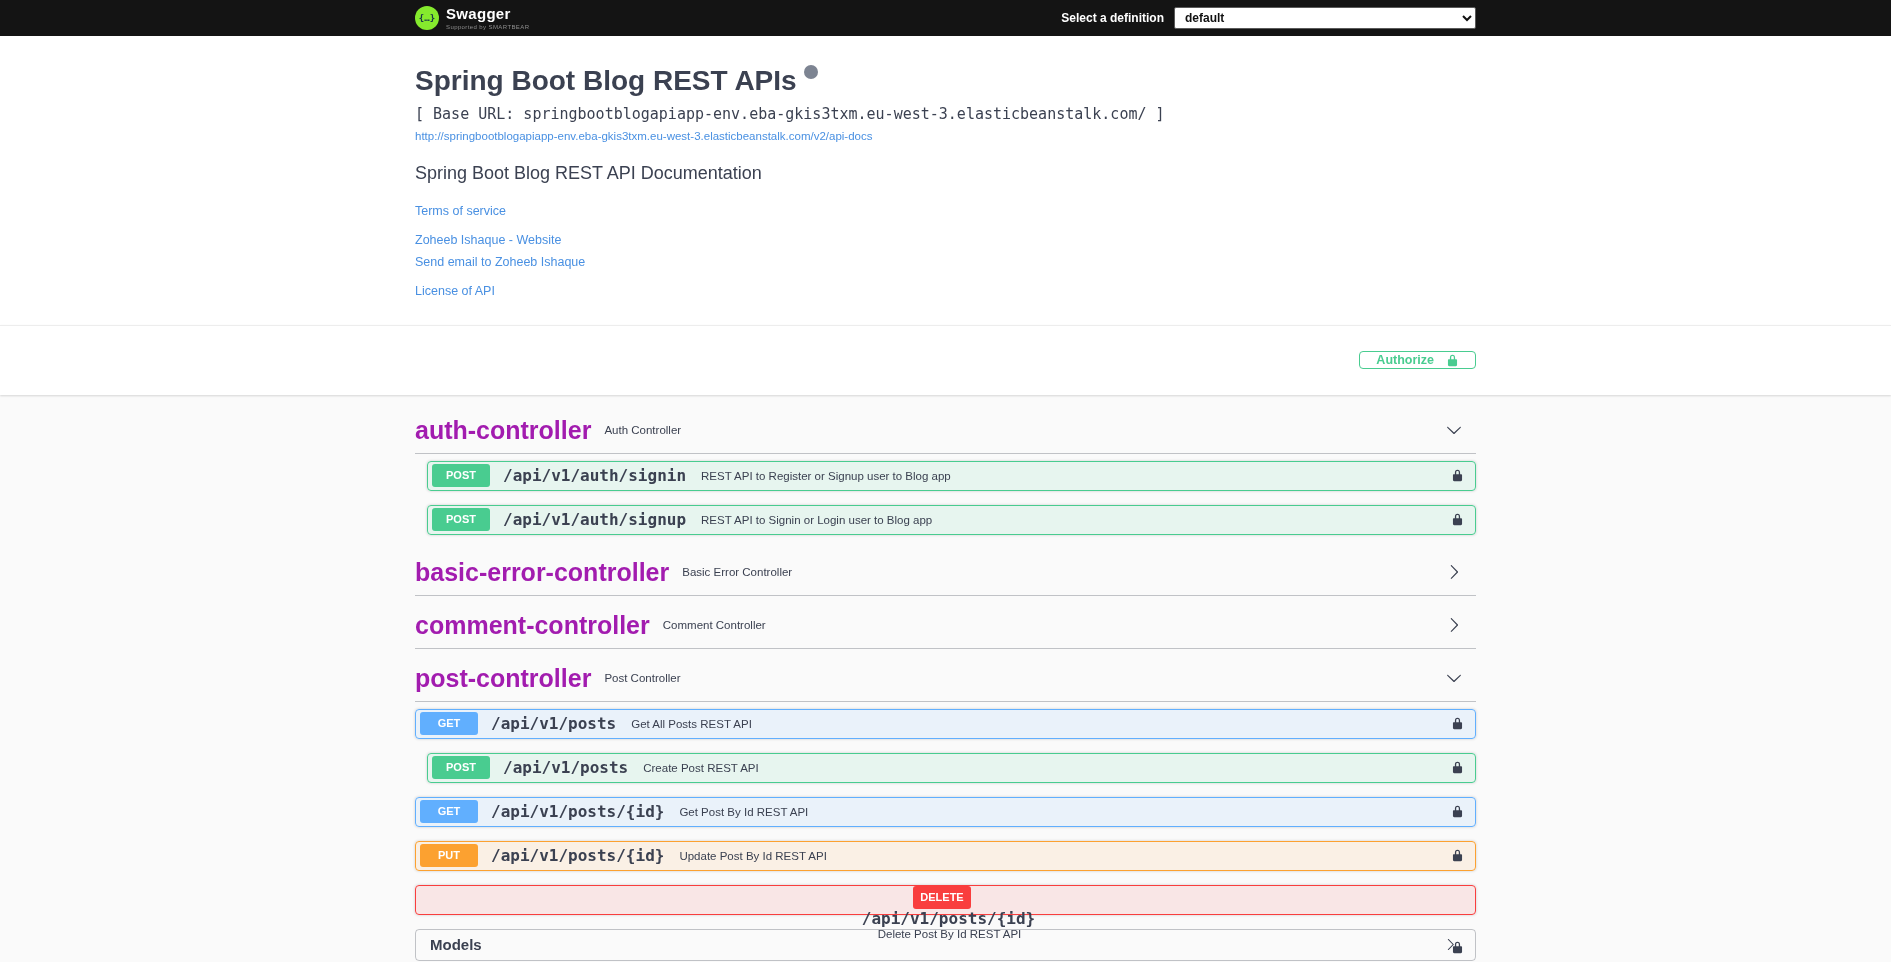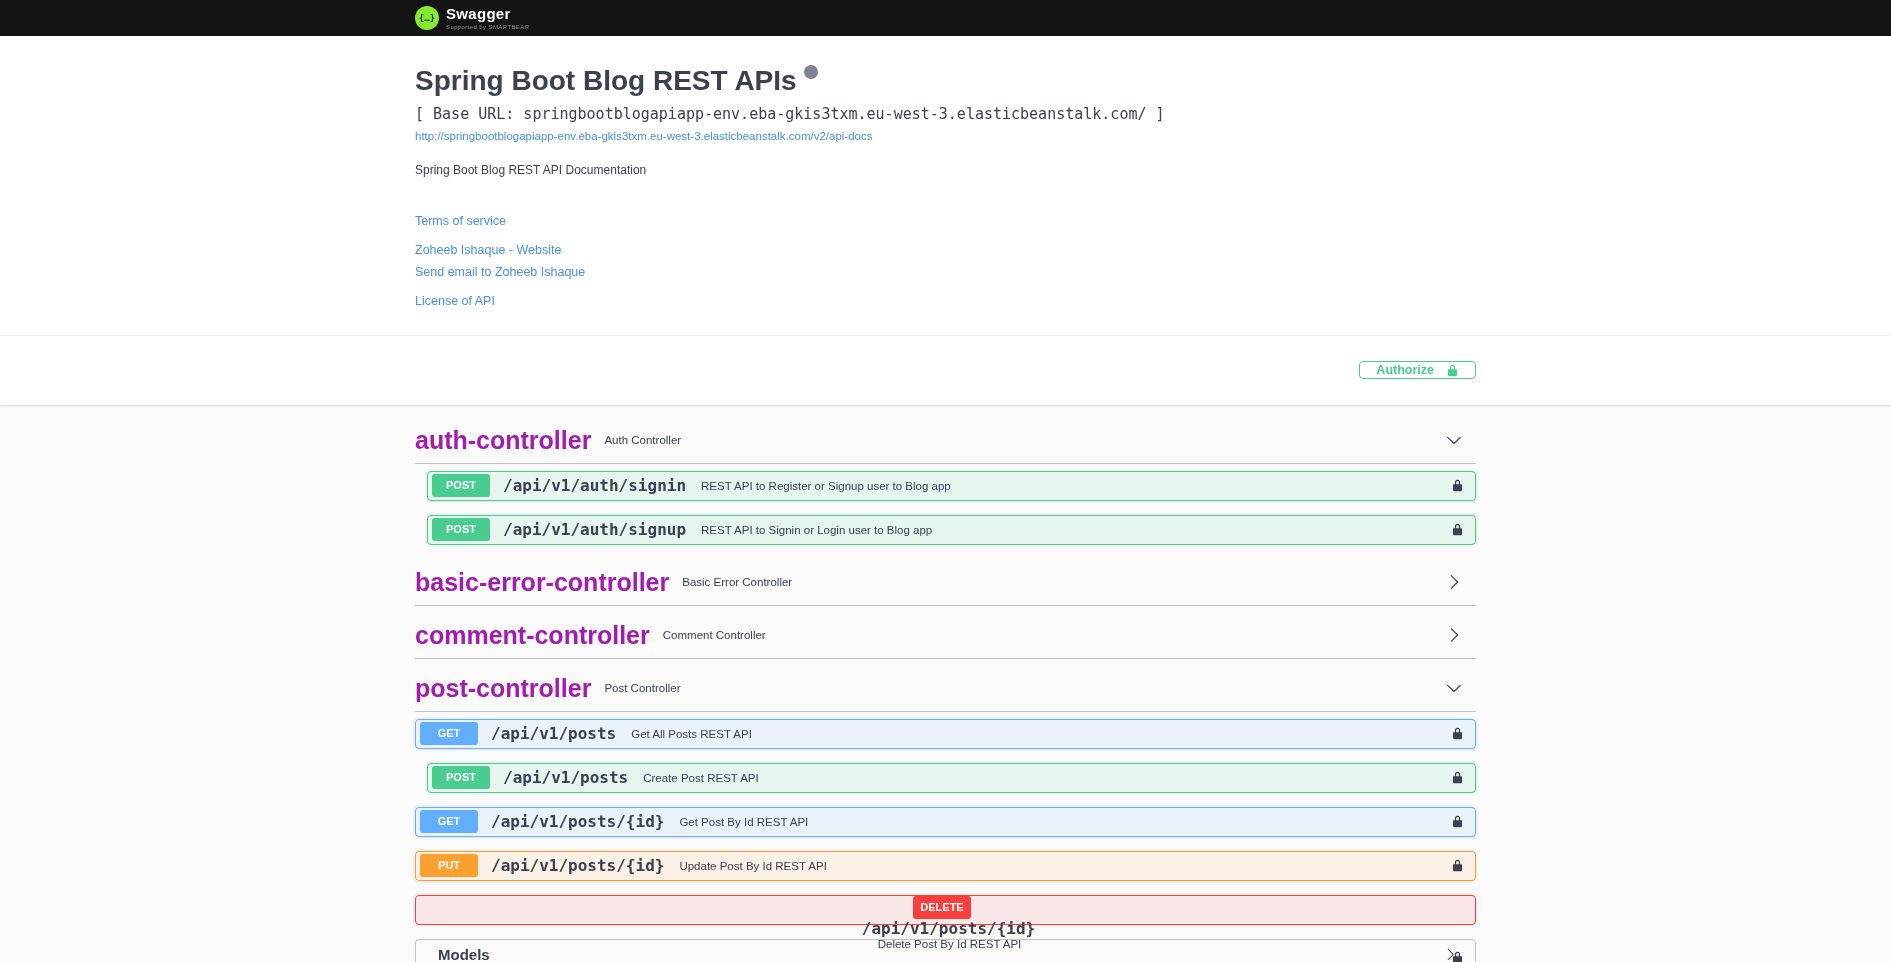--- a/index.html
+++ b/index.html
@@ -42,23 +42,23 @@
   }
   .version-badge {
     width: 14px; height: 14px; border-radius: 50%; background: #7d8492;
     display: inline-block; margin-top: 1px; flex: 0 0 auto;
   }
   .base-url {
     font-family: "DejaVu Sans Mono", monospace;
     font-size: 15px; color: #3b4151; margin: 7px 0 3px;
   }
   .api-docs-link { display: inline-block; font-size: 11.5px; color: #4990e2; text-decoration: none; }
-  .description { font-size: 12px; color: #3b4151; margin: 19px 0 0; }
+  .description { font-size: 18px; color: #3b4151; margin: 19px 0 0; }
   .info-link { display: inline-block; font-size: 12.5px; color: #4990e2; text-decoration: none; }
-  .link-row-terms   { margin-top: 34px; }
+  .link-row-terms   { margin-top: 17px; }
   .link-row-website { margin-top: 11px; }
   .link-row-email   { margin-top: 4px; }
   .link-row-license { margin-top: 11px; }
 
   
   .scheme-container {
     background: #ffffff; height: 70px;
     border-top: 1px solid #ededed;
     box-shadow: 0 1px 2px 0 rgba(0,0,0,.15);
     display: flex; align-items: center;
@@ -110,37 +110,43 @@
     font-family: "DejaVu Sans Mono", monospace;
     font-size: 16px; font-weight: bold; color: #3b4151; margin-left: 13px;
   }
   .summary { font-size: 11.5px; color: #3b4151; margin-left: 15px; }
   .lock { margin-left: auto; display: flex; cursor: pointer; }
   .lock svg { width: 13px; height: 15px; fill: #3b4151; }
 
   .models-box {
     margin-top: 0; border: 1px solid rgba(59,65,81,.3); border-radius: 4px;
     height: 32px; display: flex; align-items: center; justify-content: space-between;
-    padding: 0 4px 0 22px; cursor: pointer; background: transparent;
+    padding: 0 4px 0 14px; cursor: pointer; background: transparent;
   }
   .models-label { font-size: 15px; font-weight: bold; color: #3b4151; }
 </style>
 </head>
 <body>
 
 <div class="topbar">
   <div class="wrapper topbar-wrapper">
     <div class="brand">
       <div class="logo-circle">
         <span>{…}</span>
       </div>
       <div class="brand-text">
         <span class="brand-name">Swagger</span>
         <span class="brand-sub">Supported by SMARTBEAR</span>
       </div>
+    </div>
+    <div class="definition">
+      <label>Select a definition</label>
+      <select>
+        <option>default</option>
+      </select>
     </div>
   </div>
 </div>
 
 <div class="info-section">
   <div class="wrapper">
     <h1 class="title">
       <span>Spring Boot Blog REST APIs</span>
       <span class="version-badge"></span>
     </h1>

